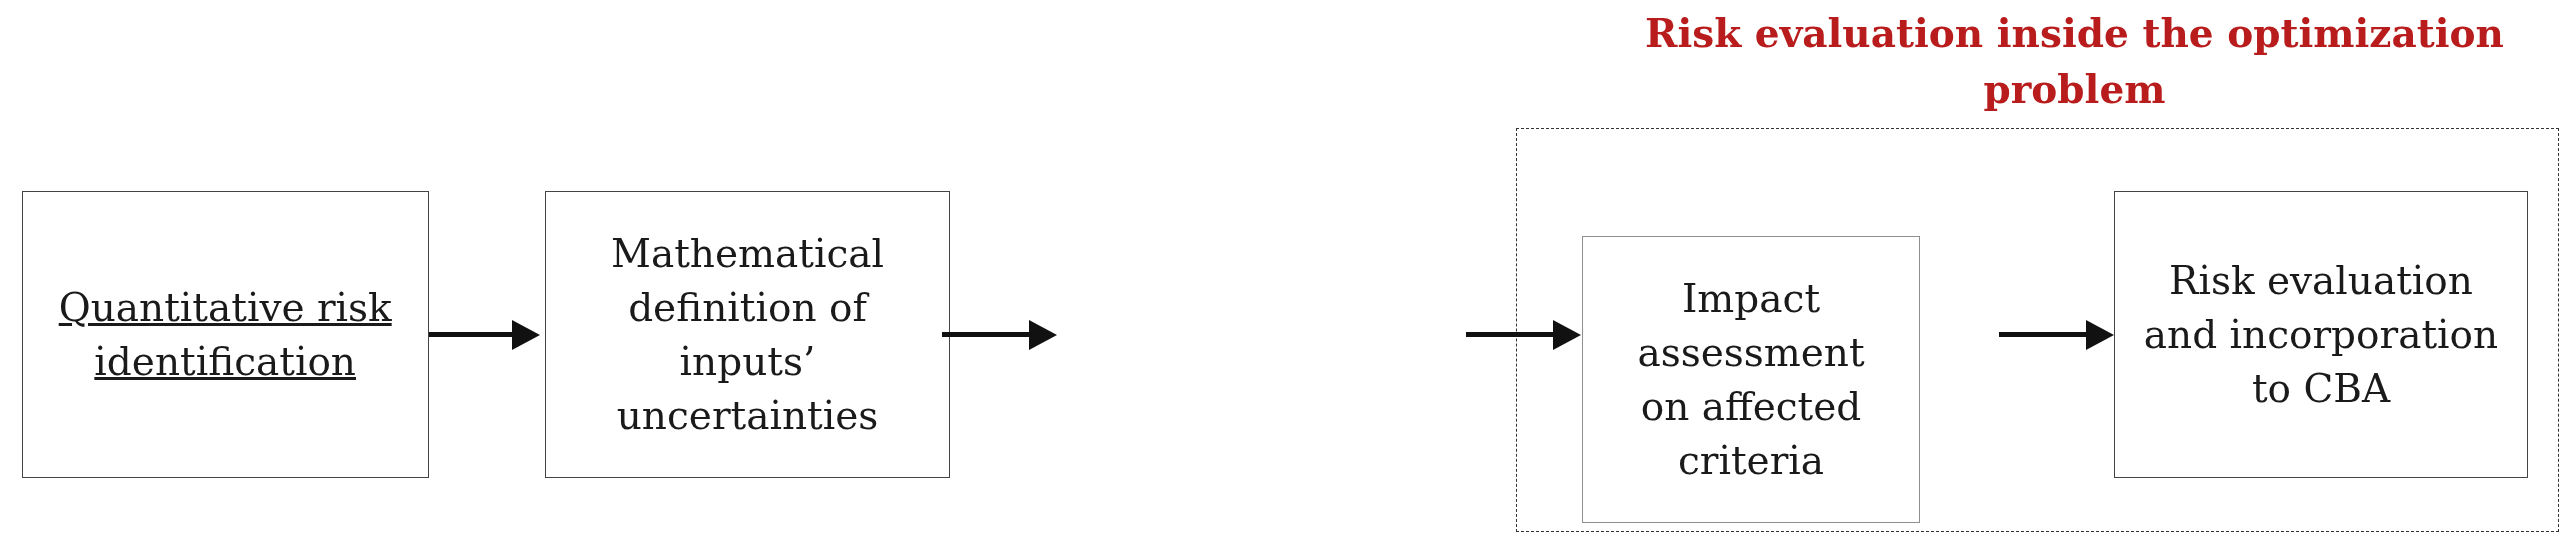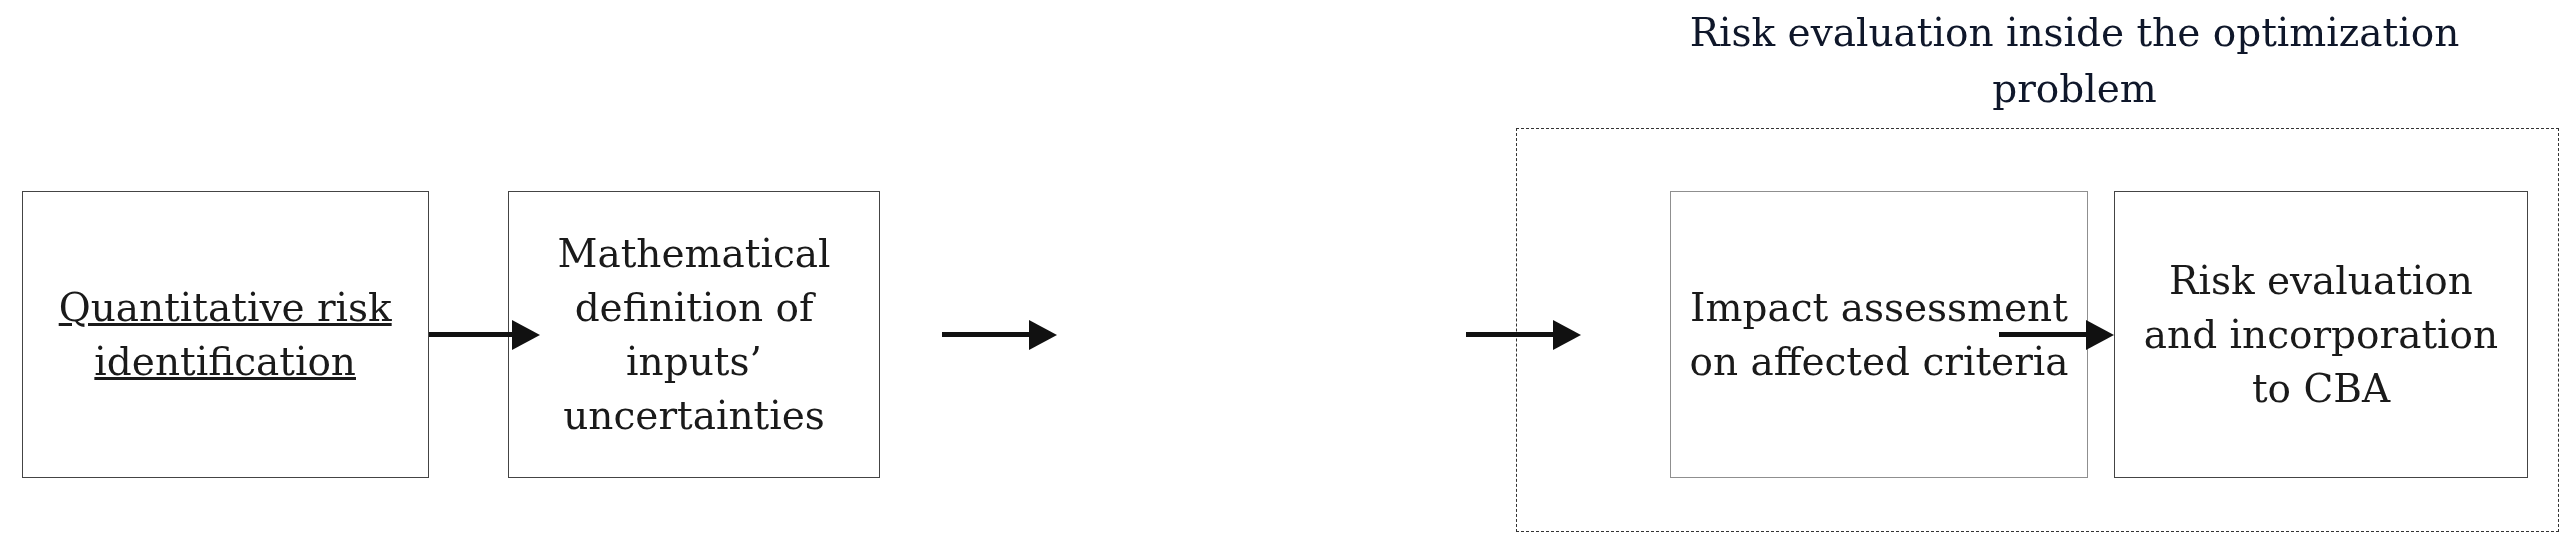--- a/index.html
+++ b/index.html
@@ -28,23 +28,23 @@
     display: flex;
     align-items: center;
     justify-content: center;
     text-align: center;
     font-size: 39px;
     line-height: 54px;
     white-space: pre-line;
     z-index: 2;
   }
   .box-1 { left: 21.7px;   width: 407px; text-decoration: underline; }
-  .box-2 { left: 508px;  width: 372px; }
+  .box-2 { left: 545px;  width: 405px; }
   .box-3 { left: 1057px; width: 409px; }
-  .box-4 { left: 1670px; width: 418px; border-color: #8f8f8f; border-width: 1.2px; }
+  .box-4 { left: 1582px; width: 338px; border-color: #8f8f8f; border-width: 1.2px; margin-top: 45px; }
   .box-5 { left: 2114px; width: 414px; }
 
   .arrow {
     position: absolute;
     top: 319px;
     height: 31px;
     z-index: 3;
   }
   .arrow::before {
     content: "";
@@ -84,22 +84,23 @@
   }
   .group-title {
     position: absolute;
     left: 1641px;
     top: 5px;
     width: 867px;
     text-align: center;
     font-size: 39px;
     line-height: 56px;
     white-space: pre-line;
-    color: #0f172a;
+    color: #b91c1c;
     z-index: 2;
+    font-weight: bold;
   }
 </style>
 </head>
 <body>
 
 <div class="canvas">
 
   <div class="group-title">Risk evaluation inside the optimization
 problem</div>
 

